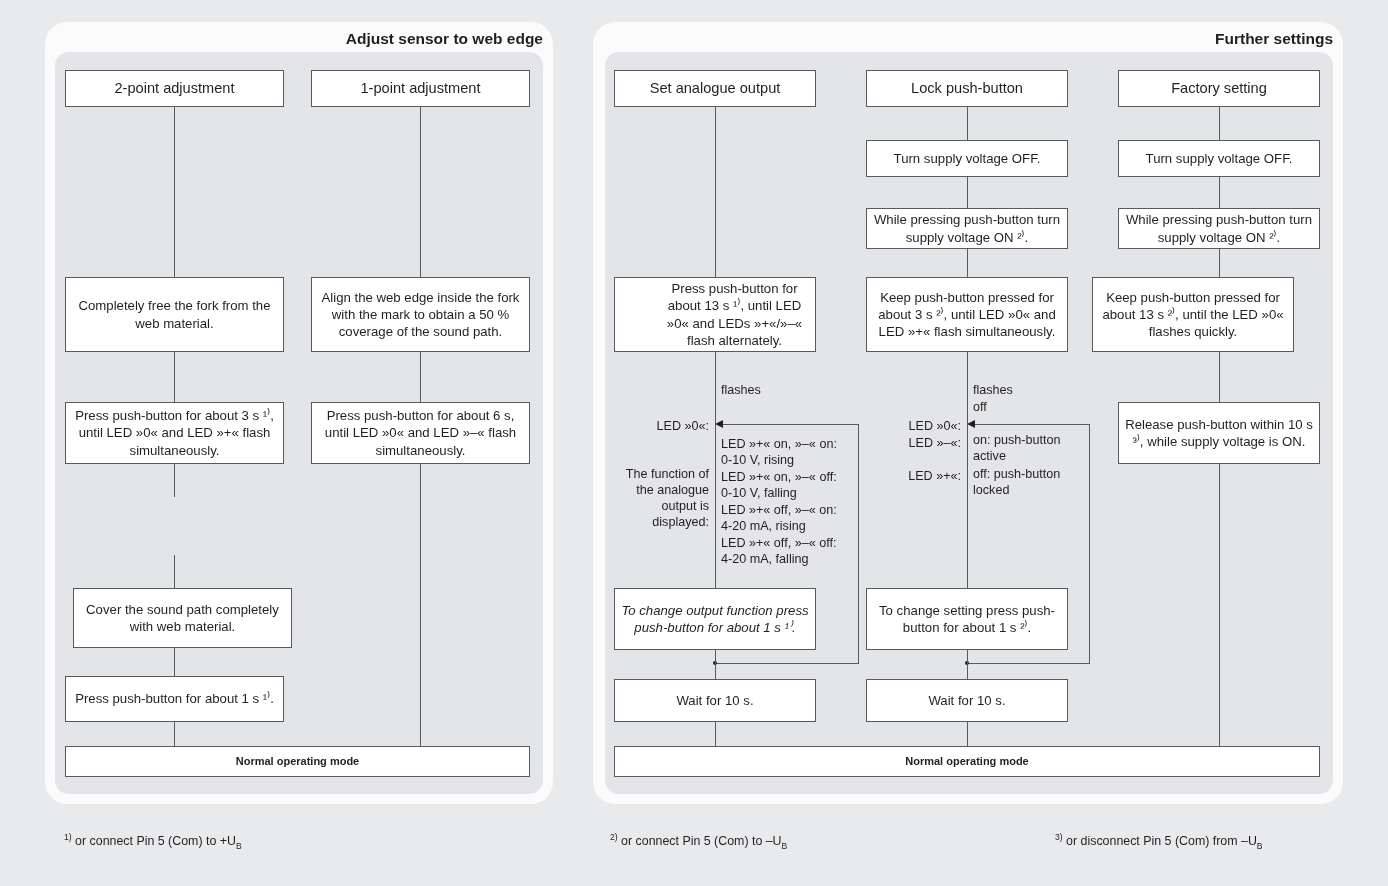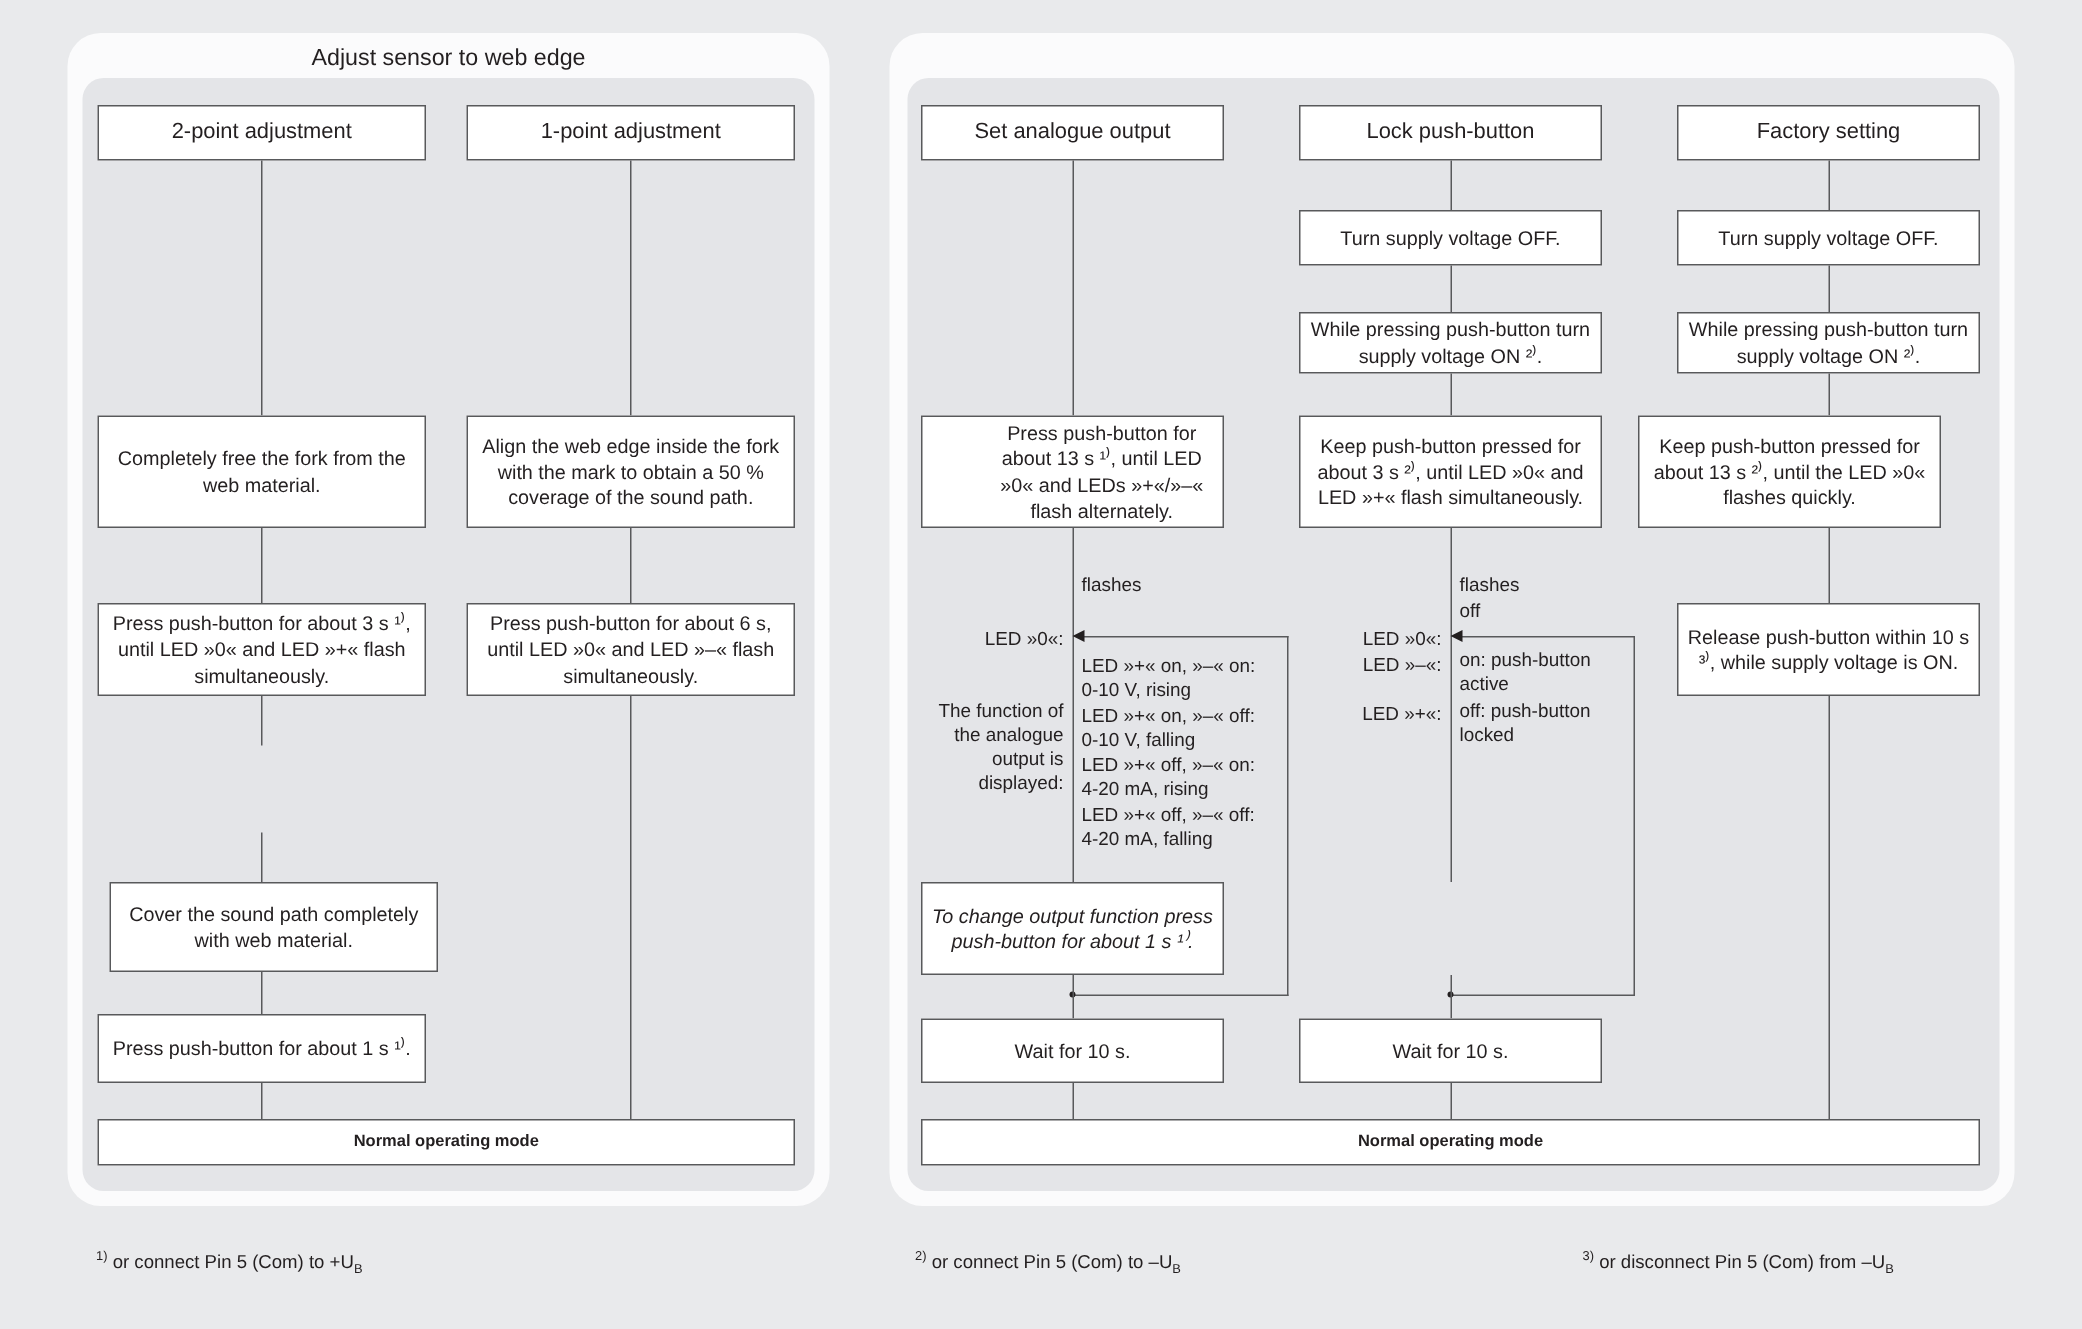--- a/index.html
+++ b/index.html
@@ -19,23 +19,24 @@
     border-radius:22px;
   }
   .panel{
     position:absolute;
     background:#e4e5e8;
     border-radius:14px;
   }
   .panel-title{
     position:absolute;
     font-size:15.5px;
-    text-align:center;
+    text-align:right;
     color:#231f20;
     white-space:nowrap;
+    font-weight:bold;
   }
 
   
   .box{
     position:absolute;
     background:#ffffff;
     border:1.3px solid #58595b;
     box-sizing:border-box;
     display:flex;
     align-items:center;
@@ -145,20 +146,21 @@
     <span>Press push-button for about 6 s,
 until LED »0« and LED »–«
 flash simultaneously.</span>
   </div>
   <div class="vline" style="left:420px;top:464px;height:282px;"></div>
 
   <div class="box normal" style="left:65px;top:746px;width:465px;height:31px;">Normal operating mode</div>
 
   <div class="shell" style="left:593px;top:22px;width:750px;height:782px;"></div>
   <div class="panel" style="left:605px;top:52px;width:728px;height:742px;"></div>
+  <div class="panel-title" style="left:605px;top:30px;width:728px;">Further settings</div>
 
   <div class="box head" style="left:614px;top:70px;width:202px;height:37px;">Set analogue output</div>
   <div class="vline" style="left:715px;top:107px;height:170px;"></div>
 
   <div class="box" style="left:614px;top:277px;width:202px;height:75px;padding-left:44px;">
     <span>Press push-button for about
 13 s ¹⁾, until LED »0«
 and LEDs  »+«/»–«
 flash alternately.</span>
   </div>
@@ -233,20 +235,24 @@
       active</div>
   <div class="anno left" style="left:973px;top:466px;width:120px;">off: push-button
       locked</div>
 
   <div class="hline" style="left:974px;top:424px;width:116px;"></div>
   <div class="arrow-left" style="left:967px;top:420px;"></div>
   <div class="vline" style="left:1089px;top:424px;height:240px;"></div>
   <div class="hline" style="left:967px;top:663px;width:123px;"></div>
   <div class="dot" style="left:965px;top:661px;"></div>
 
+  <div class="box" style="left:866px;top:588px;width:202px;height:62px;">
+    <span>To change setting press
+push-button for about 1 s ²⁾.</span>
+  </div>
   <div class="vline" style="left:967px;top:650px;height:29px;"></div>
 
   <div class="box" style="left:866px;top:679px;width:202px;height:43px;">
     <span>Wait for 10 s.</span>
   </div>
   <div class="vline" style="left:967px;top:722px;height:24px;"></div>
 
   <div class="box head" style="left:1118px;top:70px;width:202px;height:37px;">Factory setting</div>
   <div class="vline" style="left:1219px;top:107px;height:33px;"></div>
 

